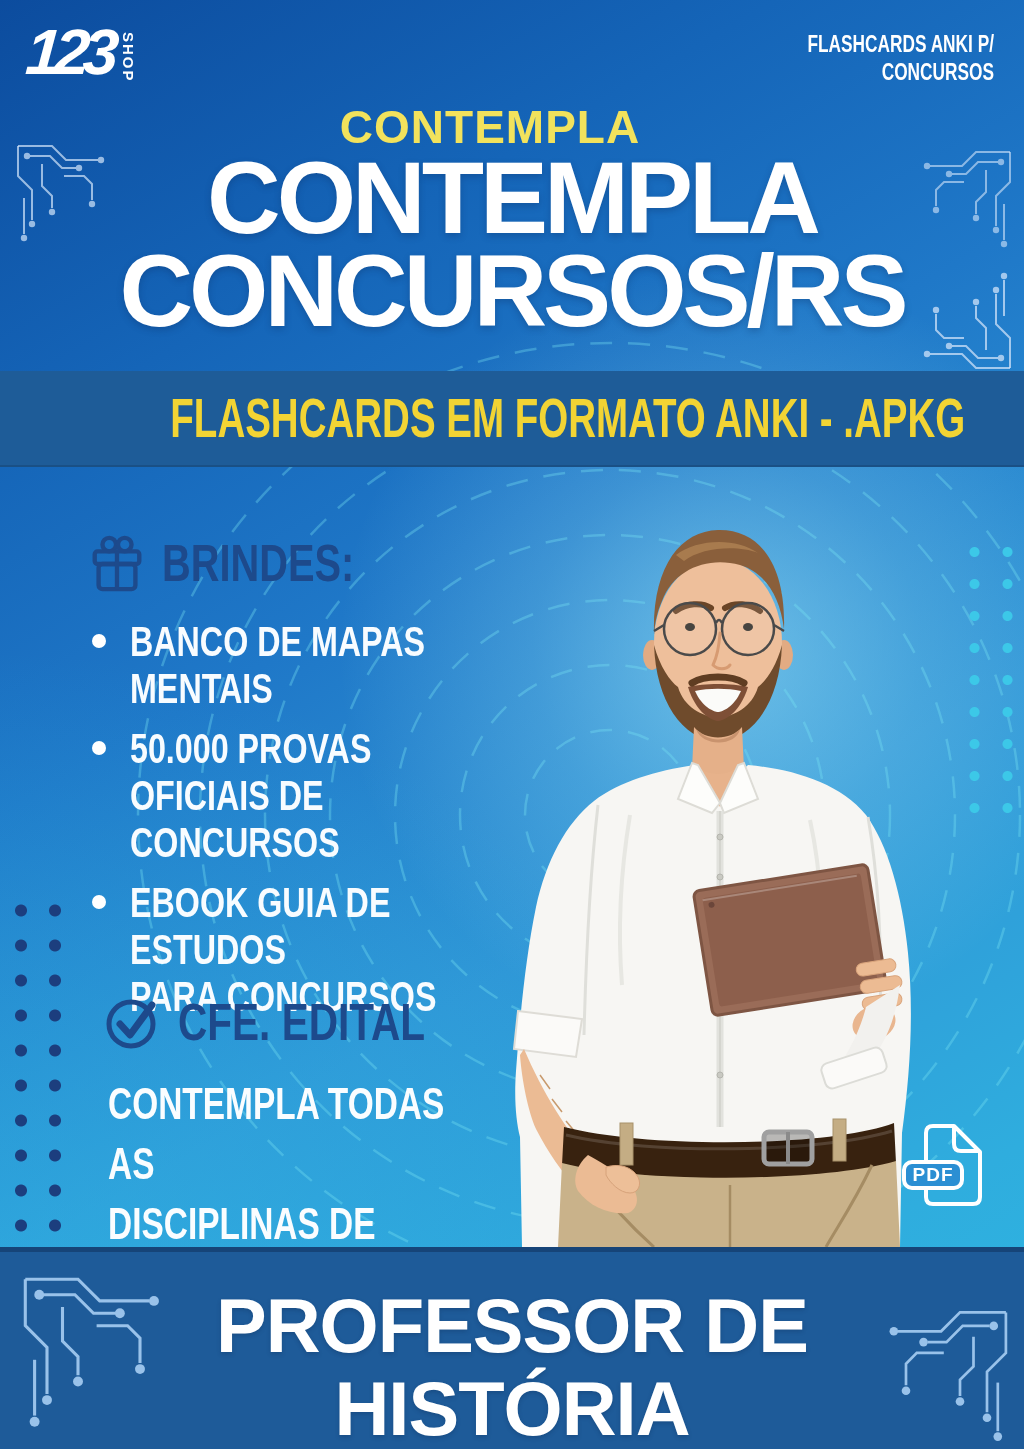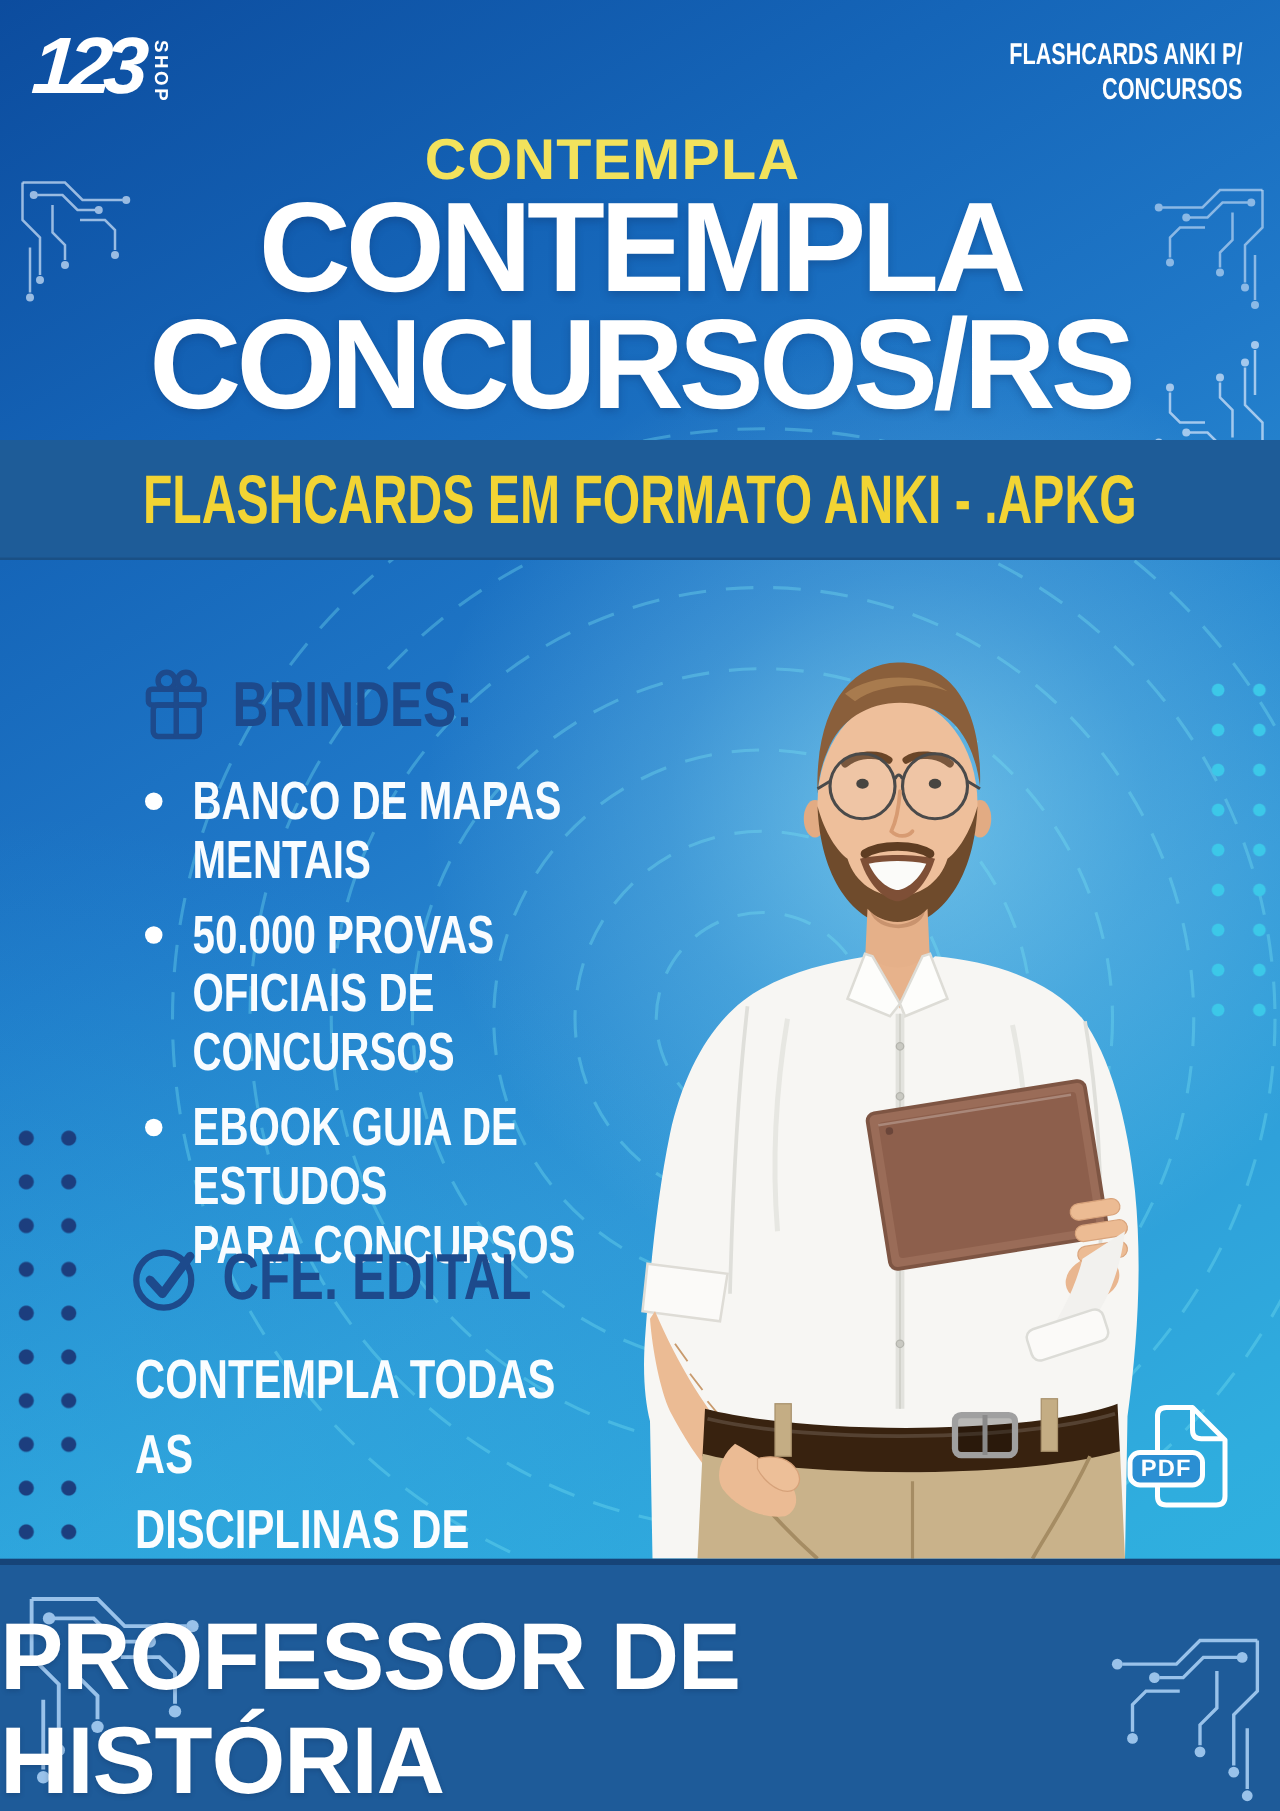--- a/index.html
+++ b/index.html
@@ -26,40 +26,40 @@
   .logo{ left:26px; top:22px; display:flex; align-items:flex-start; color:#fff; }
   .logo-num{ font-style:italic; font-weight:bold; font-size:64px; line-height:60px; letter-spacing:-7px; transform:skewX(-4deg); }
   .logo-shop{ writing-mode:vertical-rl; font-weight:bold; font-size:15px; letter-spacing:2px; margin-left:8px; margin-top:10px; }
 
   .tagline{ right:30px; top:30px; width:420px; text-align:right; color:#fff; font-weight:bold; font-size:24px; }
   .sqz{ display:inline-block; transform:scaleX(0.72); transform-origin:100% 50%; white-space:pre-line; }
 
   .kicker{ left:0; top:100px; width:980px; text-align:center; color:#f2e25c; font-weight:bold; font-size:46px; letter-spacing:1px; }
   .title{ left:0; top:152px; width:1024px; text-align:center; color:#fff; font-weight:bold; font-size:102px; line-height:93px; letter-spacing:-4px; text-shadow:0 3px 7px rgba(10,40,90,0.28); }
 
-  .band{ left:0; top:352px; width:1024px; height:96px; background:#1e5c98; display:flex; align-items:center; justify-content:center; border-bottom:2px solid rgba(0,0,0,0.12); }
+  .band{ left:0; top:371px; width:1024px; height:96px; background:#1e5c98; display:flex; align-items:center; justify-content:flex-start; border-bottom:2px solid rgba(0,0,0,0.12); }
   .band-text{ color:#f2d434; font-weight:bold; font-size:55px; transform:scaleX(0.70); transform-origin:50% 50%; white-space:nowrap; }
 
-  .left-col{ left:112px; top:532px; width:470px; }
+  .left-col{ left:88px; top:532px; width:470px; }
   .h-navy{ display:flex; align-items:center; color:#1d4a8c; font-weight:bold; }
   .h-navy .htext{ font-size:51px; transform:scaleX(0.78); transform-origin:0 50%; display:inline-block; margin-left:16px; letter-spacing:0; }
   .blist{ list-style:none; margin-top:24px; }
   .blist li{ display:flex; align-items:flex-start; margin-bottom:13px; }
   .bdot{ width:14px; height:14px; border-radius:50%; background:#fff; margin:16px 24px 0 4px; flex:none; }
   .btext{ color:#f8fcff; font-weight:bold; font-size:43px; line-height:47px; display:inline-block; transform:scaleX(0.75); transform-origin:0 0; white-space:pre-line; }
 
   .edital{ left:104px; top:992px; width:470px; }
   .edital .h-navy .htext{ font-size:52px; }
   .edesc{ margin-top:22px; margin-left:4px; color:#fafdff; font-weight:bold; font-size:44px; line-height:60px; }
   .edesc .etext{ display:inline-block; transform:scaleX(0.76); transform-origin:0 0; white-space:pre-line; }
 
   .pdf{ left:896px; top:1118px; }
 
   .footer{ left:0; top:1247px; width:1024px; height:202px; background:#1e5b99; border-top:5px solid rgba(10,35,70,0.40); z-index:4; }
-  .role{ position:relative; z-index:2; margin-top:32px; text-align:left; color:#fff; font-weight:bold; font-size:76px; line-height:83px; letter-spacing:-1px; text-shadow:0 2px 4px rgba(10,35,70,0.25); }
+  .role{ position:relative; z-index:2; margin-top:32px; text-align:center; color:#fff; font-weight:bold; font-size:76px; line-height:83px; letter-spacing:-1px; text-shadow:0 2px 4px rgba(10,35,70,0.25); }
   .fcirc{ position:absolute; inset:0; z-index:1; pointer-events:none; }
 </style>
 </head>
 <body>
 
 <div id="page">
 
   <svg class="decor" width="1024" height="1449" viewBox="0 0 1024 1449">
     <defs>
       <g id="circ" fill="none" stroke="currentColor" stroke-width="2">

